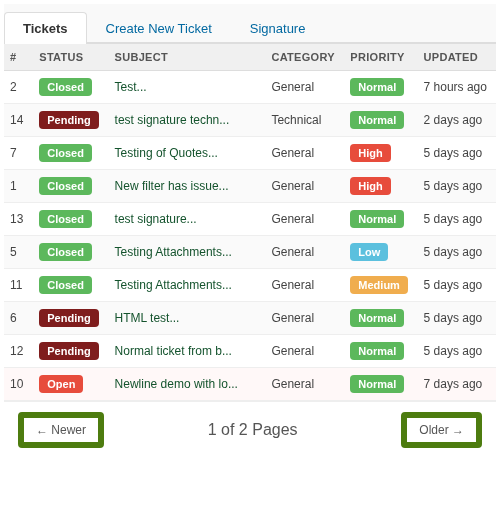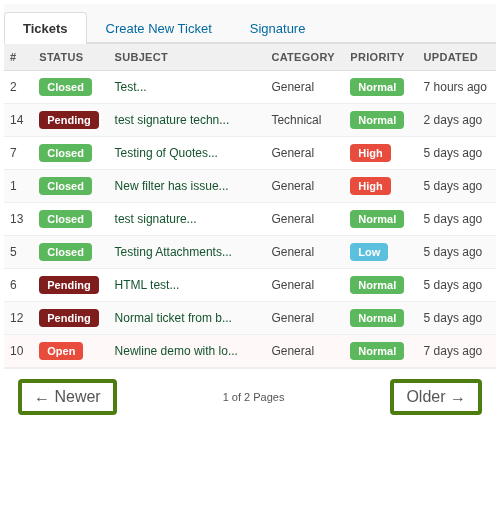--- a/index.html
+++ b/index.html
@@ -112,28 +112,28 @@
     
     .pagination {
       display: flex;
       align-items: center;
       justify-content: space-between;
       padding: 10px 14px;
       border-top: 1px solid #eee;
     }
     .pag-btn {
       background: #fff;
-      border: 4px solid #4d7c0f;
+      border: 6px solid #4d7c0f;
       border-radius: 4px;
       padding: 5px 12px;
-      font-size: 16px;
+      font-size: 12px;
       cursor: pointer;
       color: #555;
     }
-    .pag-info { font-size: 11px; color: #555; }
+    .pag-info { font-size: 16px; color: #555; }
   </style>
 </head>
 <body>
 
 <div class="page-wrapper">
 
   <div class="tabs">
     <div class="tab active">Tickets</div>
     <div class="tab">Create New Ticket</div>
     <div class="tab">Signature</div>
@@ -229,20 +229,34 @@
       <td>
         <span class="subject-text">Testing Attachments...</span>
       </td>
       <td>General</td>
       <td>
         <span class="priority-badge priority-low">Low</span>
       </td>
       <td>5 days ago</td>
     </tr>
         <tr>
+      <td>11</td>
+      <td>
+        <span class="badge badge-closed">Closed</span>
+      </td>
+      <td>
+        <span class="subject-text">Testing Attachments...</span>
+      </td>
+      <td>General</td>
+      <td>
+        <span class="priority-badge priority-medium">Medium</span>
+      </td>
+      <td>5 days ago</td>
+    </tr>
+        <tr>
       <td>6</td>
       <td>
         <span class="badge badge-pending">Pending</span>
       </td>
       <td>
         <span class="subject-text">HTML test...</span>
       </td>
       <td>General</td>
       <td>
         <span class="priority-badge priority-normal">Normal</span>

